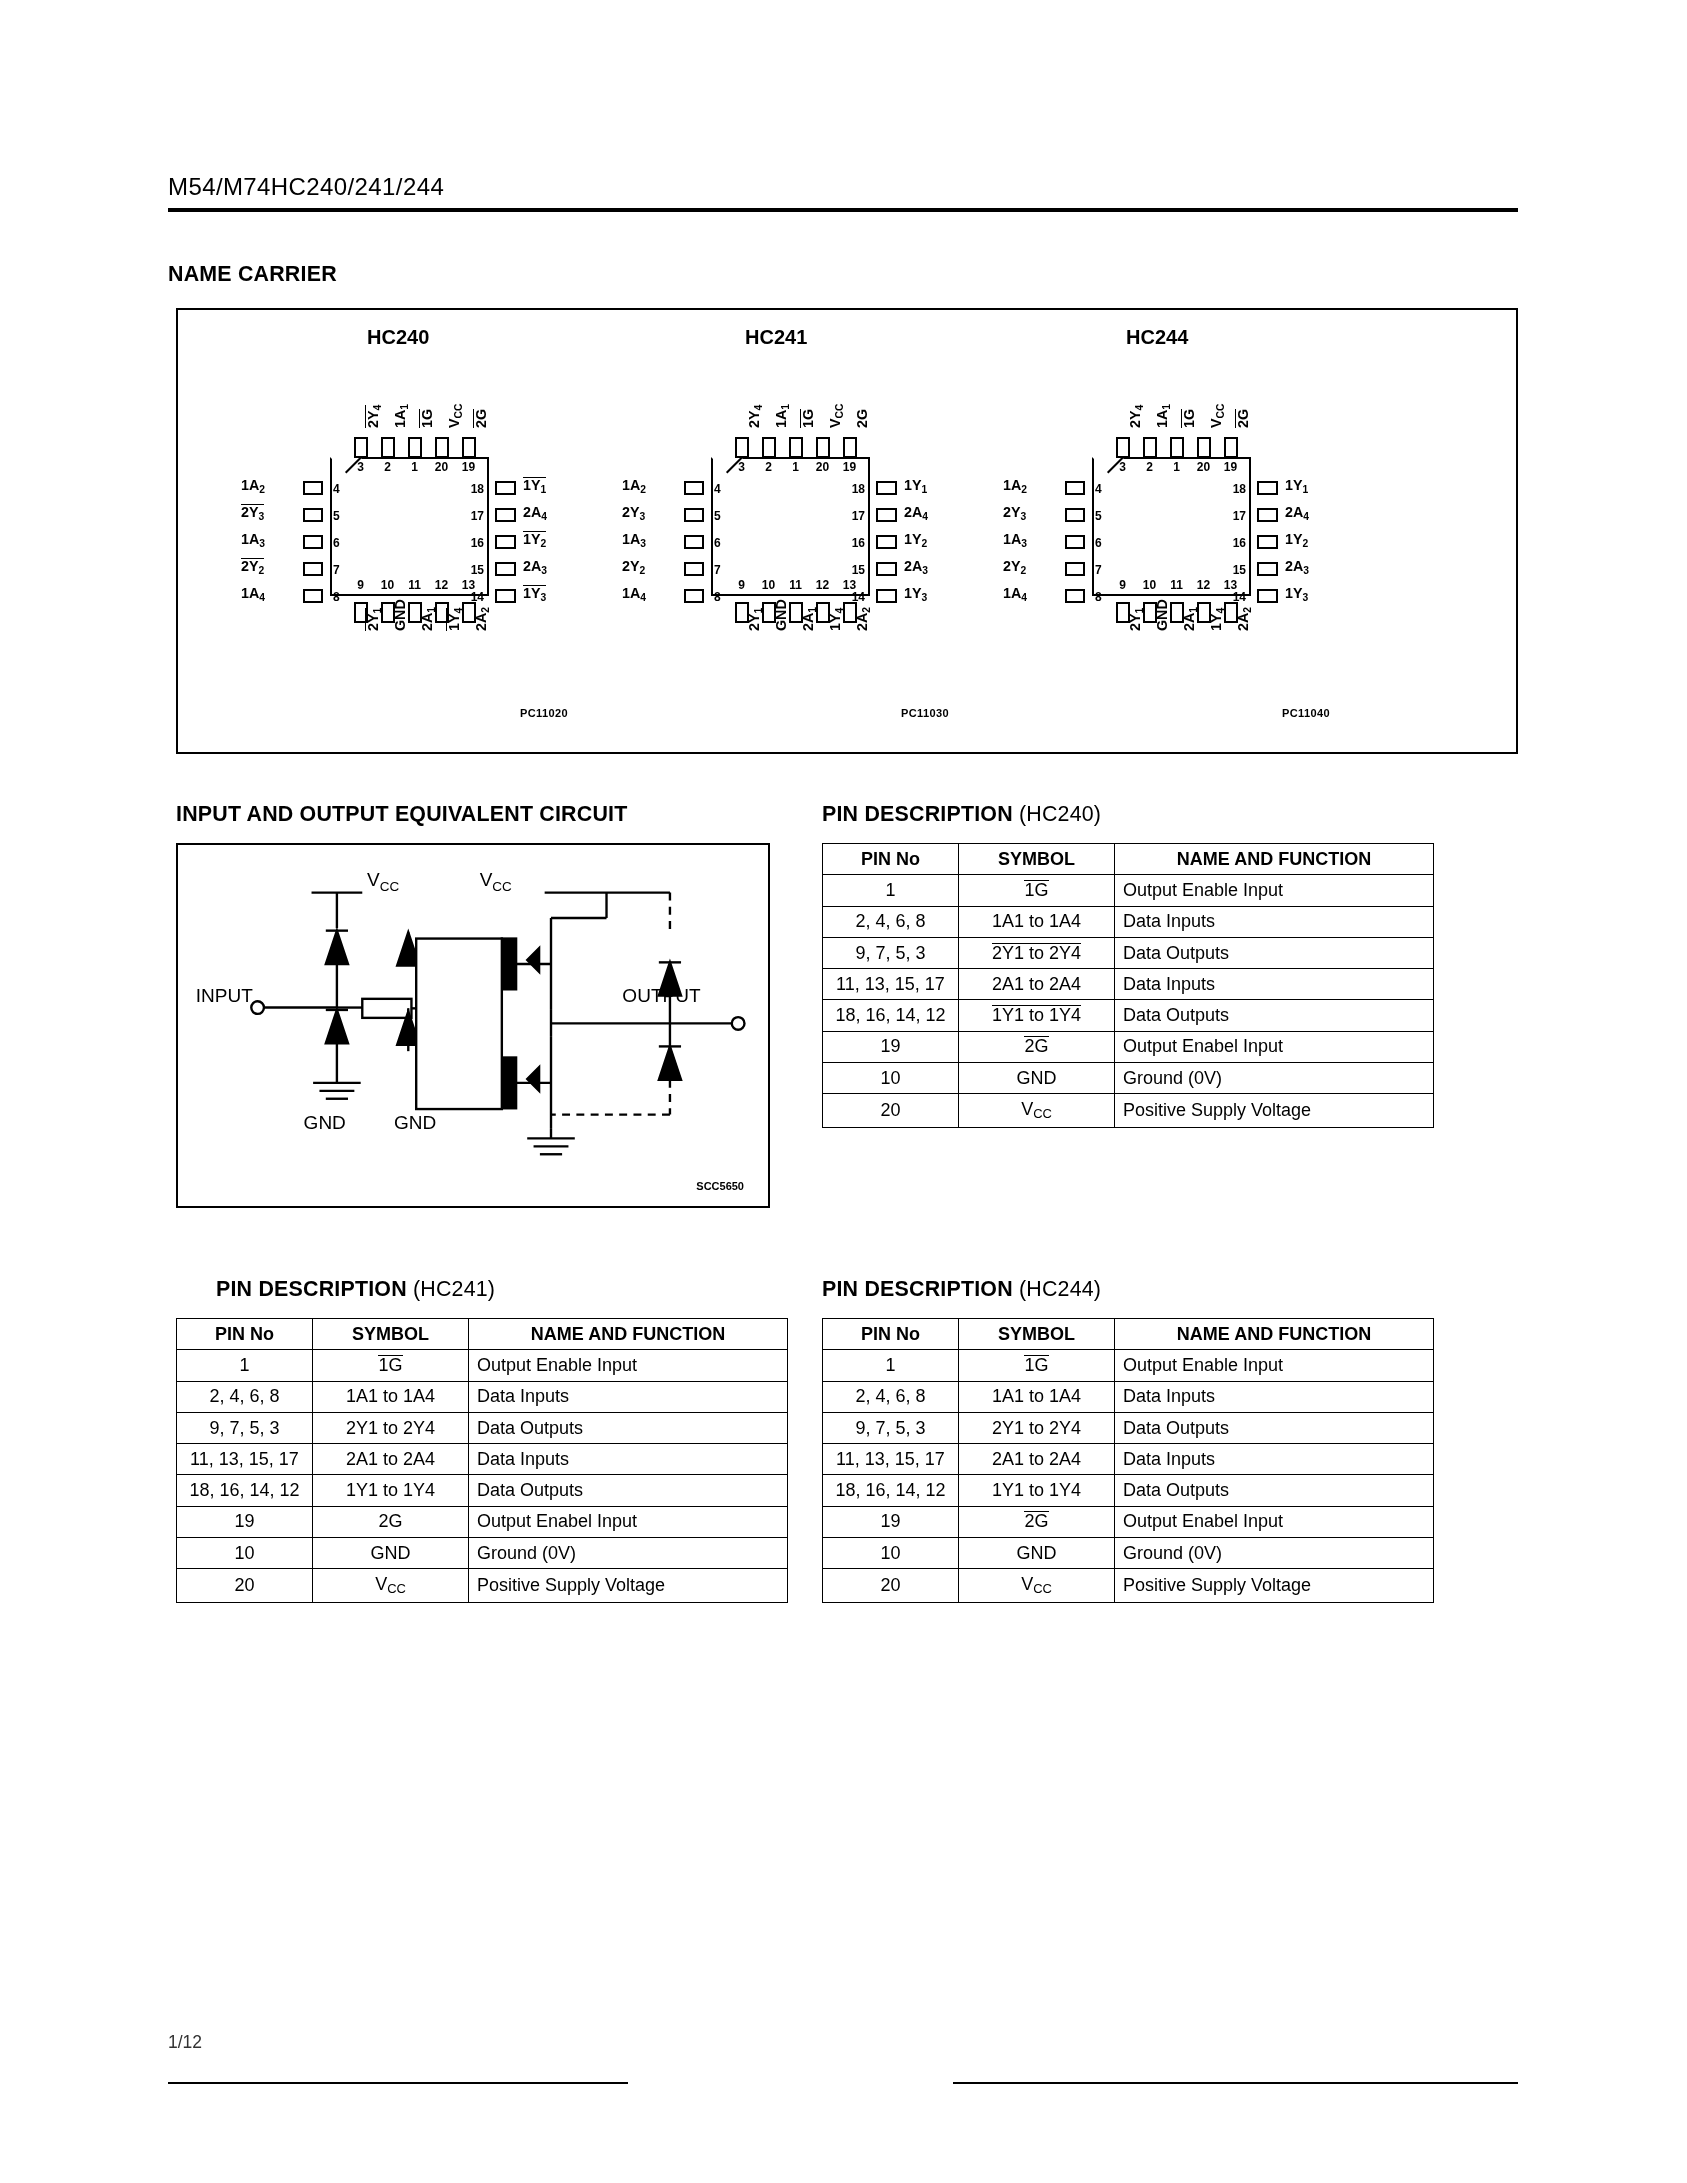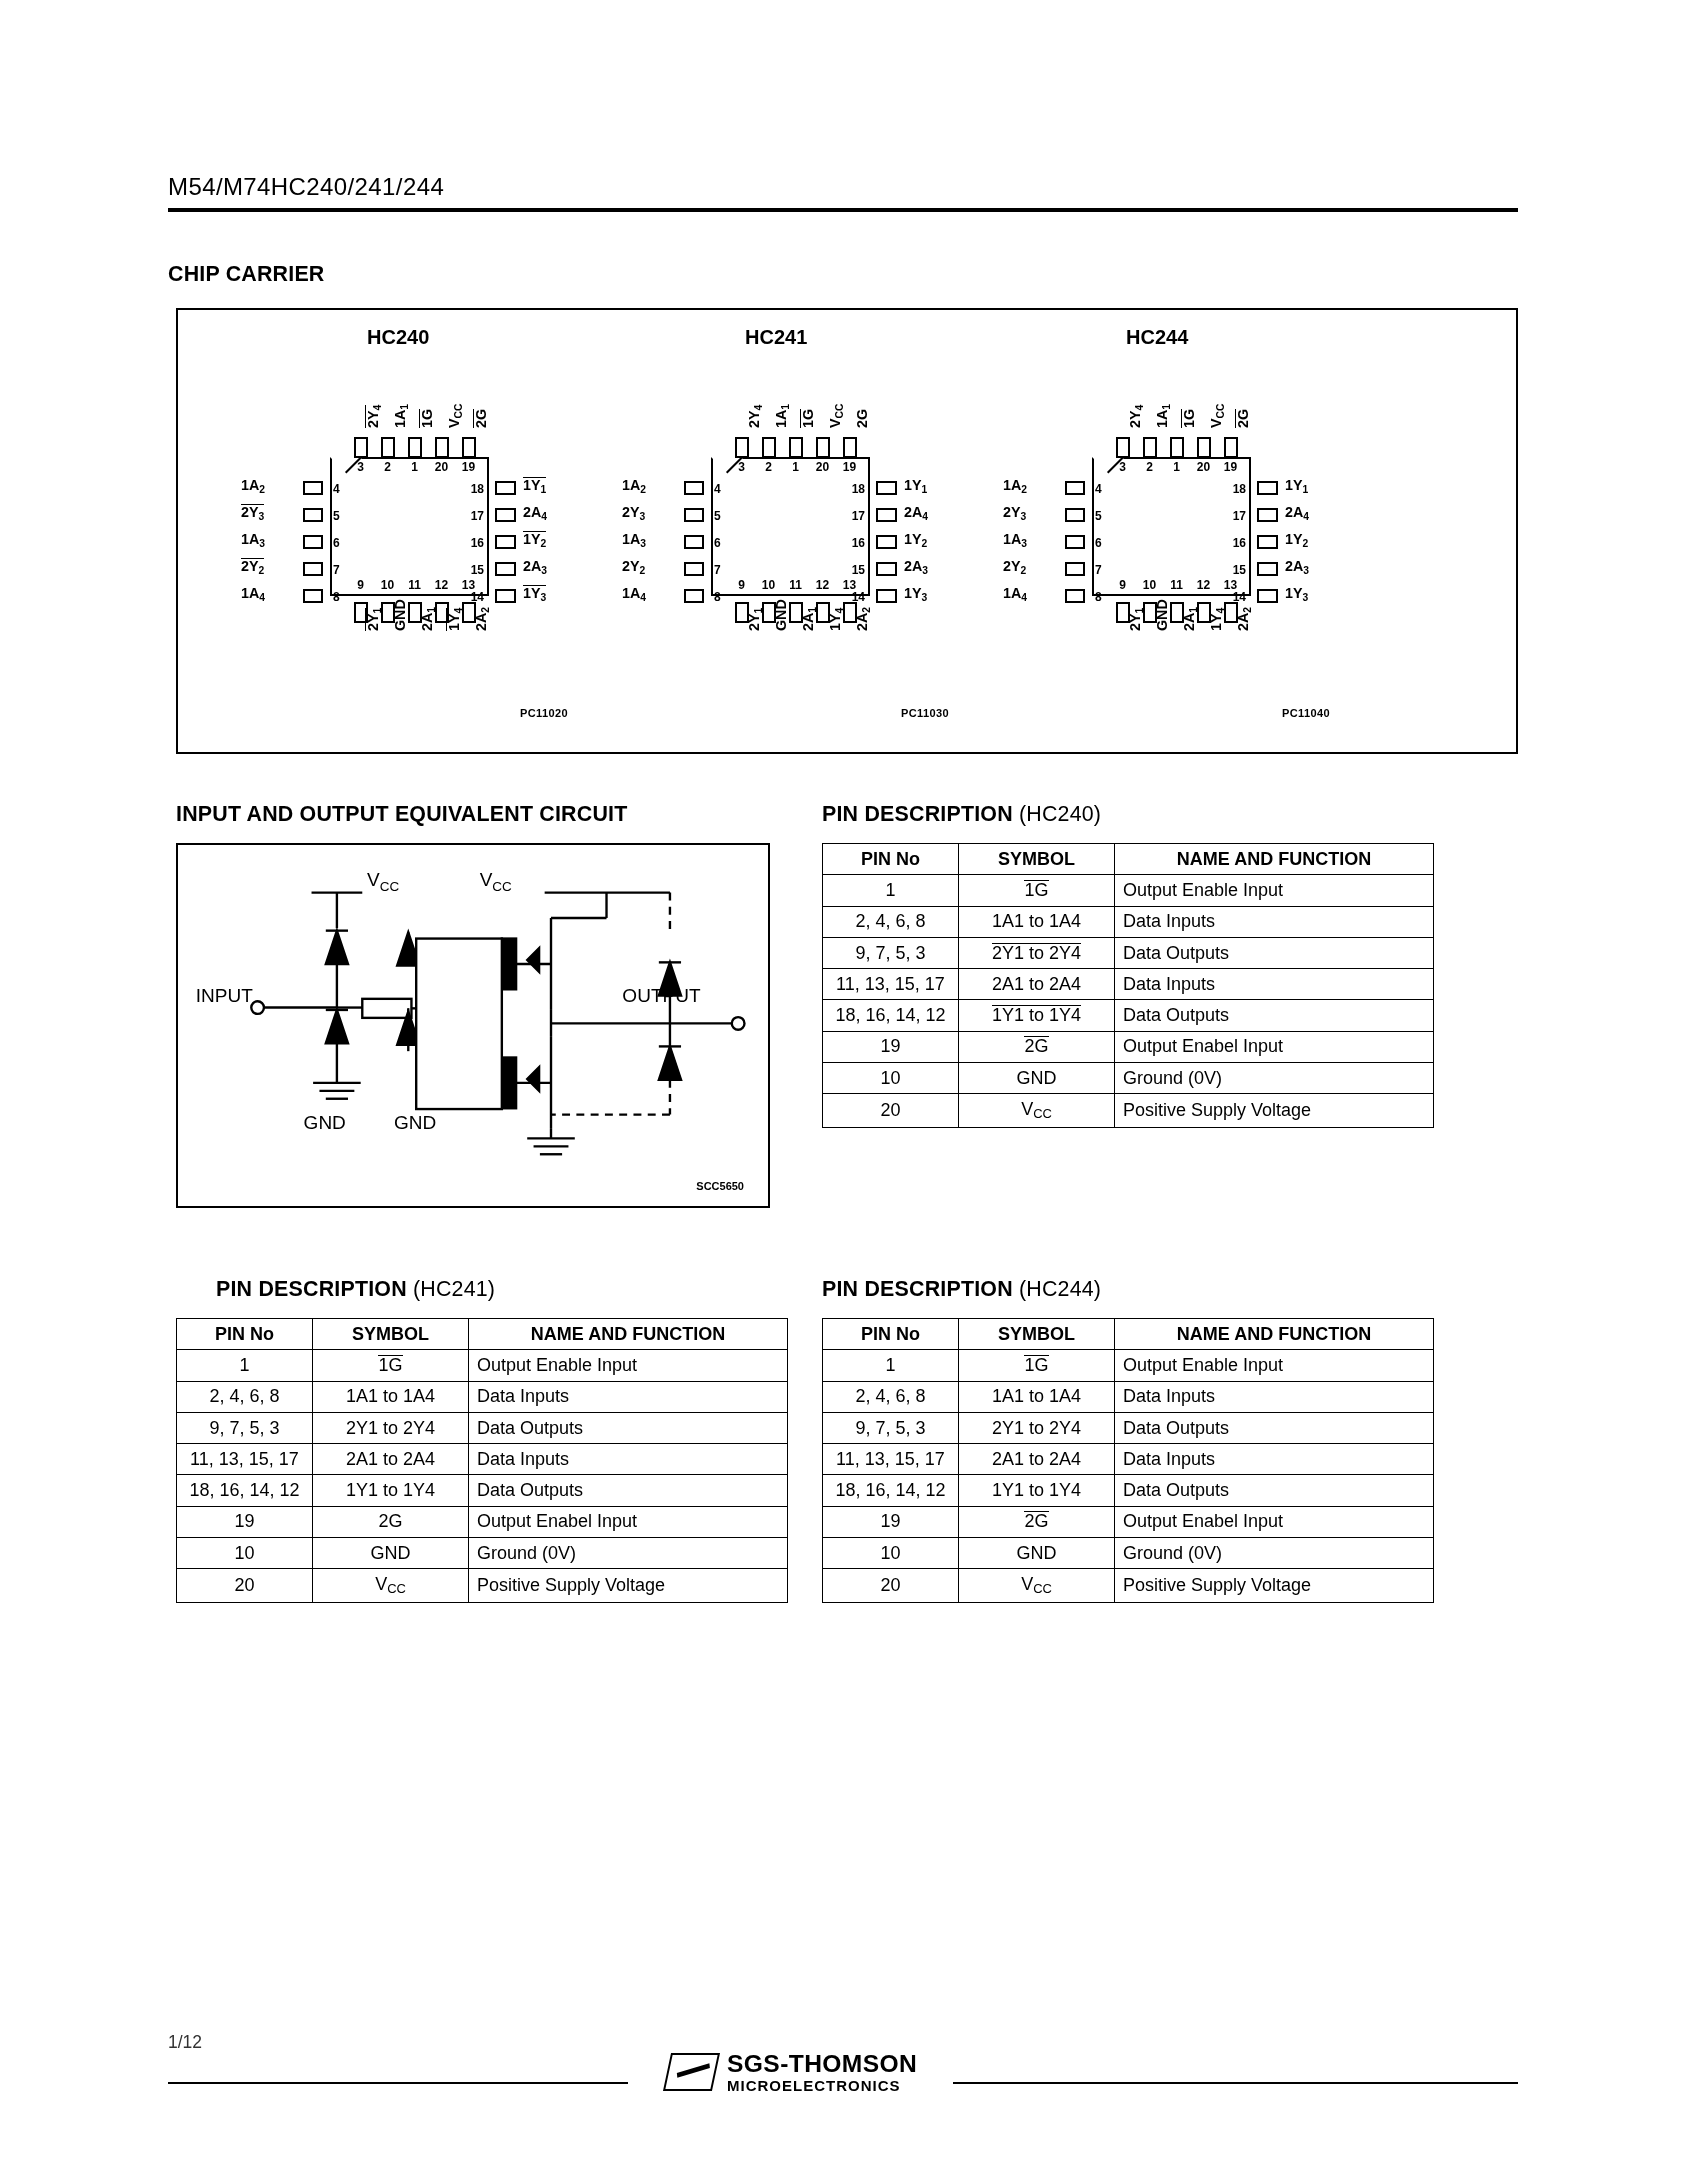--- a/index.html
+++ b/index.html
@@ -232,21 +232,21 @@
   svg text { font-family: "Liberation Sans", sans-serif; }
 </style>
 </head>
 <body>
 
 <div class="page">
 
   <div class="doc-title">M54/M74HC240/241/244</div>
   <div class="title-rule"></div>
 
-  <div class="section-head" style="left:168px; top:262px;">CHIP CARRIER</div>
+  <div class="section-head" style="left:168px; top:262px;">NAME CARRIER</div>
 
   <div class="chip-box"></div>
 
   <div class="pkg-title" style="left:367px; top:326px;">HC240</div>
   <div class="pkg-title" style="left:745px; top:326px;">HC241</div>
   <div class="pkg-title" style="left:1126px; top:326px;">HC244</div>
 
   <div id="pkg0" class="pkg" style="left:294px; top:425px;">
       <div class="body"></div>
       <div class="chamfer"></div>
@@ -690,20 +690,15 @@
           <td class="c">20</td>
           <td class="c">V<span class="sub">CC</span></td>
           <td>Positive Supply Voltage</td>
         </tr>
       </tbody>
     </table>
 
   <div class="page-num">1/12</div>
   <div class="footer-rule-l"></div>
   <div class="footer-rule-r"></div>
-  <div class="brand">
-    <div class="logo"></div>
-    <div class="b1">SGS-THOMSON</div>
-    <div class="b2">MICROELECTRONICS</div>
-  </div>
 
 </div>
 
 
 </body></html>

